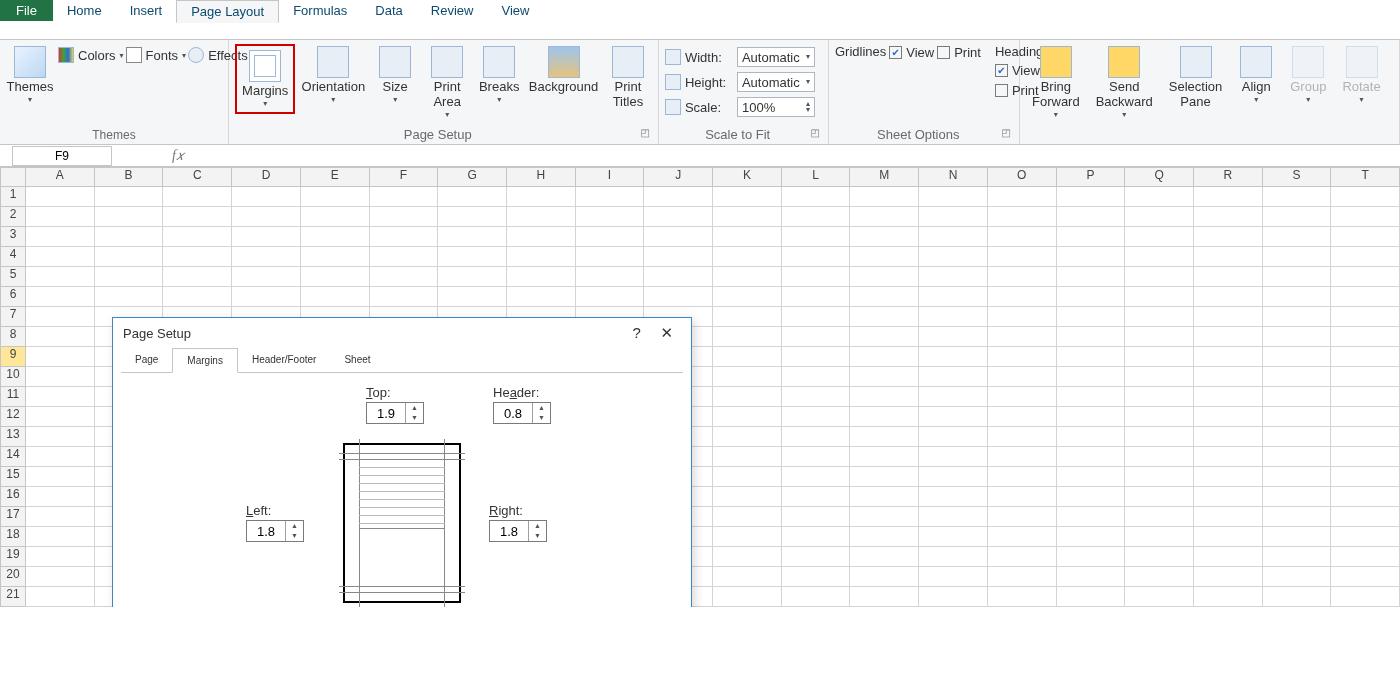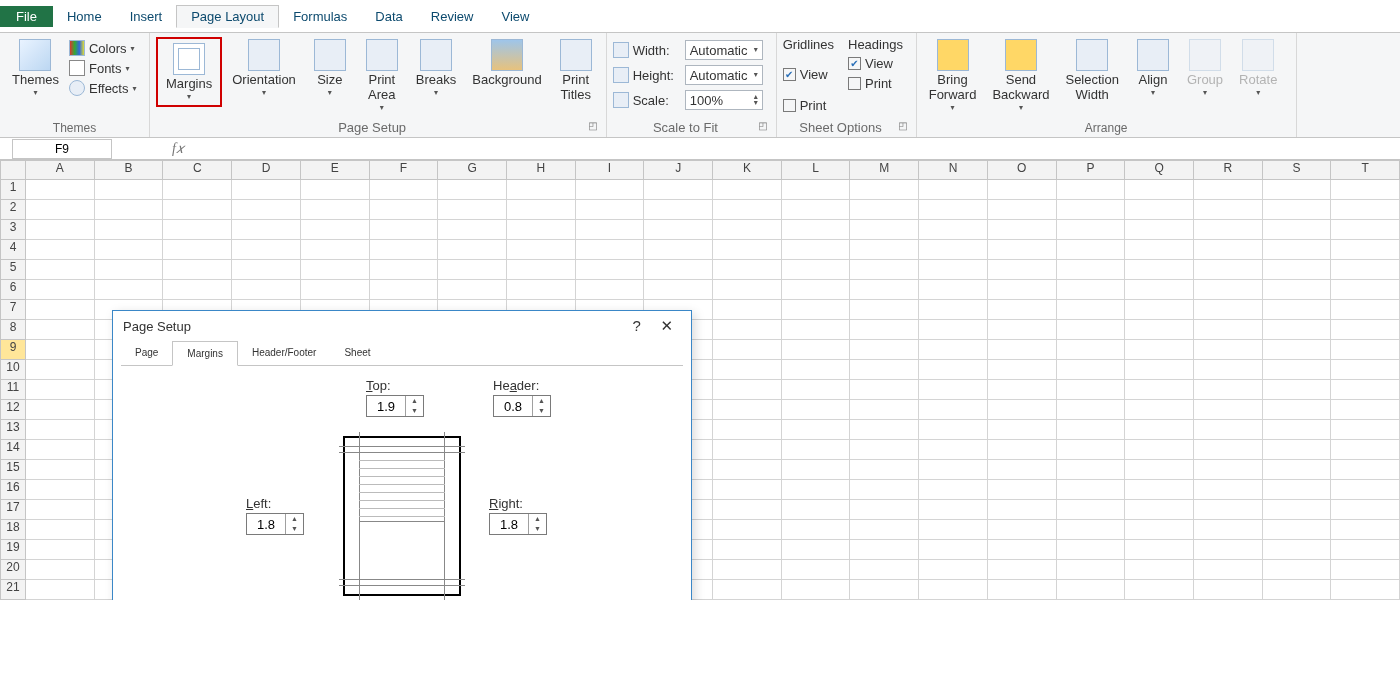--- a/index.html
+++ b/index.html
@@ -1,19 +1,19 @@
 <!DOCTYPE html>
 <html><head>
 <meta charset="utf-8">
 <style>
   * { box-sizing: border-box; font-family: "Segoe UI", Tahoma, sans-serif; font-size: 13px; }
   body { margin: 0; background: #fff; user-select: none; }
 
   
-  .tab-strip { display: flex; align-items: center; height: 33px; background: #fff; border-bottom: 1px solid #c5c5c5; }
+  .tab-strip { display: flex; align-items: flex-start; height: 40px; background: #fff; border-bottom: 1px solid #c5c5c5; }
   .file-tab { background: #217346;  color: #fff; padding: 3px 16px; font-size: 13px; }
   .rtab { padding: 3px 14px; color: #0c4a6e; }
   .rtab.active { border: 1px solid #c5c5c5; border-bottom: 1px solid #f5f6f7; background: #f5f6f7; margin-bottom: -1px; }
 
   
   .ribbon { display: flex; background: #f5f6f7; border-bottom: 1px solid #c5c5c5; height: 105px; }
   .rgroup { border-right: 1px solid #d8d8d8; padding: 4px 6px 2px 6px; display: flex; flex-direction: column; justify-content: space-between; }
   .rgroup-title { text-align: center; color: #6a6a6a; font-size: 12px; padding-top: 2px; }
   .rgroup-row { display: flex; align-items: flex-start; gap: 4px; flex: 1; }
   .bigbtn { display: flex; flex-direction: column; align-items: center; justify-content: flex-start; padding: 2px 6px; min-width: 48px; text-align: center; font-size: 12.5px; color: #333; line-height: 1.15; }
@@ -92,21 +92,21 @@
 
 <div class="ribbon">
 
   <div class="rgroup" style="min-width:150px">
     <div class="rgroup-row">
       <div class="bigbtn">
         <div class="bigicon" style="background:linear-gradient(135deg,#e9f3ff,#bcd7f2);"></div>
         <span>Themes</span>
         <span class="caret">▾</span>
       </div>
-      <div style="display:flex;flex-direction:column;gap:2px;padding-top:2px">
+      <div style="display:flex;flex-direction:row;gap:2px;padding-top:2px">
         <div class="smallrow">
             <span class="smallicon" style="background:linear-gradient(90deg,#d33,#3a3,#36d,#dd3);"></span>
             <span>Colors</span>
             <span class="drop">▾</span>
           </div>
         <div class="smallrow">
             <span class="smallicon" style="background:#fff;border-color:#888;"></span>
             <span>Fonts</span>
             <span class="drop">▾</span>
           </div>
@@ -188,21 +188,21 @@
             <span>100%</span>
             <span class="arrows">▴<br>▾</span>
           </div>
         </div>
     </div>
     <div class="rgroup-title"><span>Scale to Fit</span><span class="dlg-launcher">◰</span></div>
   </div>
 
   <div class="rgroup" style="min-width:140px">
     <div class="rgroup-row" style="gap:14px">
-      <div style="display:flex;flex-direction:column;gap:14px">
+      <div style="display:flex;flex-direction:row;gap:3px">
         <span style="color:#333">Gridlines</span>
         <div class="smallrow">
             <span class="checkbox">✔</span>
             <span>View</span>
           </div>
         <div class="smallrow">
             <span class="checkbox"></span>
             <span>Print</span>
           </div>
       </div>
@@ -231,39 +231,38 @@
         </div>
       <div class="bigbtn">
           <div class="bigicon" style="background:#ffd766"></div>
           <span style="white-space:pre">Send
 Backward</span>
           <span class="caret">▾</span>
         </div>
       <div class="bigbtn">
           <div class="bigicon"></div>
           <span style="white-space:pre">Selection
-Width</span>
+Pane</span>
         </div>
       <div class="bigbtn">
           <div class="bigicon"></div>
           <span>Align</span>
           <span class="caret">▾</span>
         </div>
       <div class="bigbtn disabled">
           <div class="bigicon" style="opacity:.4"></div>
           <span>Group</span>
           <span class="caret">▾</span>
         </div>
       <div class="bigbtn disabled">
           <div class="bigicon" style="opacity:.4"></div>
           <span>Rotate</span>
           <span class="caret">▾</span>
         </div>
     </div>
-    <div class="rgroup-title">Arrange</div>
   </div>
 </div>
 
 <div class="fx-strip">
   <div class="name-box">F9</div>
   <span class="fx-sym">f𝑥</span>
 </div>
 
 <div class="sheet">
   <div class="col-headers" id="col-headers">

